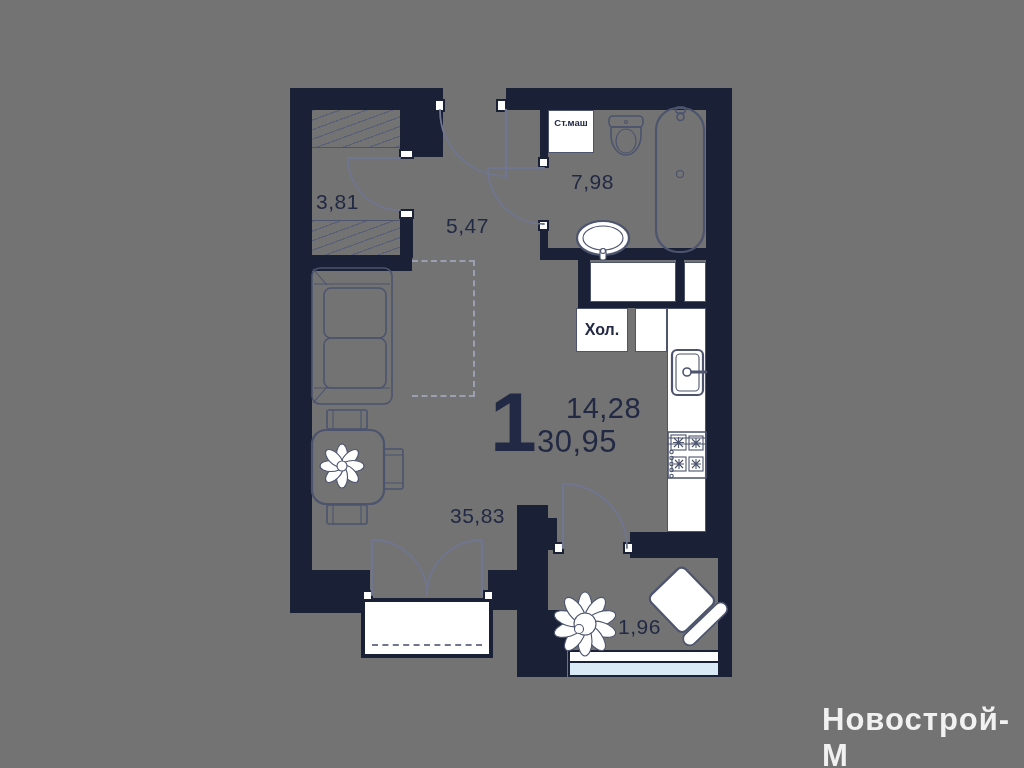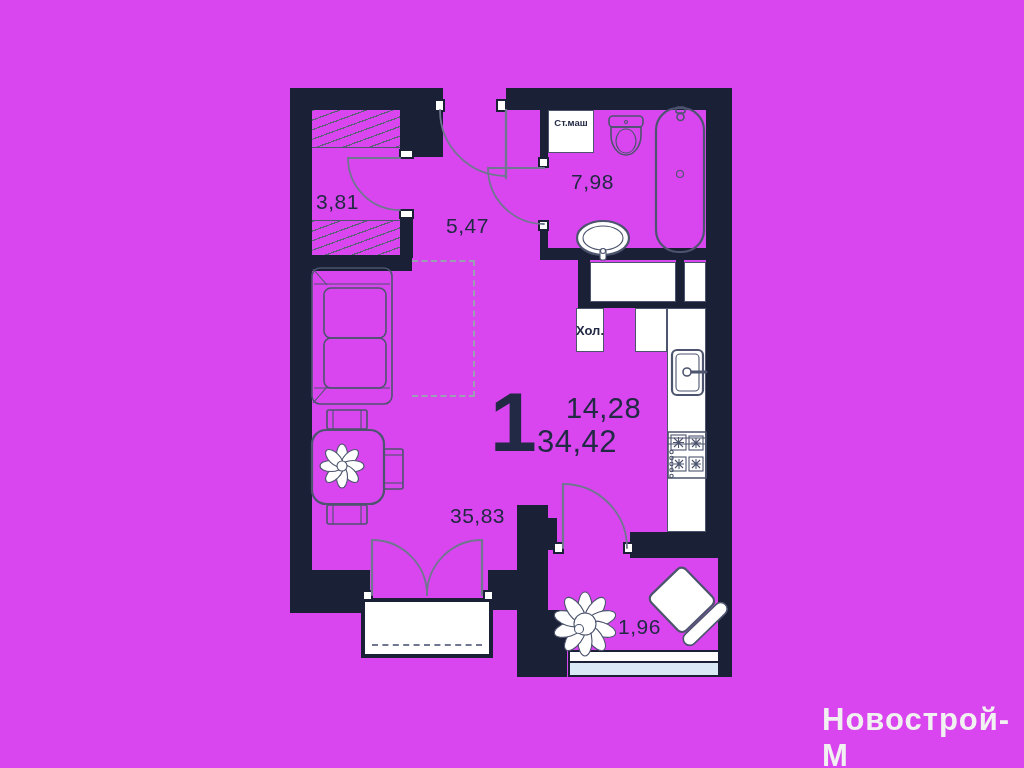--- a/index.html
+++ b/index.html
@@ -1,20 +1,20 @@
 <!DOCTYPE html>
 <html style="--wall: #1a2036; --furniture-line: #4c546e; --door-line: #70768f; --glazing: #d9e9f6; --text: #222944; --watermark: #f1f1f1;"><head>
 <meta charset="utf-8">
 <style>
   :root{
     --wall:#1a2036; --furniture-line:#4c546e; --door-line:#70768f;
     --glazing:#d9e9f6; --text:#222944; --watermark:#f1f1f1; --hatch:#5a6078;
   }
   html,body{margin:0;padding:0;background:#fff;}
-  .canvas{position:relative;width:1024px;height:768px;background:#d946ef;overflow:hidden;
+  .canvas{position:relative;width:1024px;height:768px;background:#737373;overflow:hidden;
           font-family:"Liberation Sans",sans-serif;}
   .wall{position:absolute;background:var(--wall);}
   .box{position:absolute;background:#fff;border:1.5px solid var(--furniture-line);box-sizing:border-box;}
   .hatch{position:absolute;box-sizing:border-box;
          background:repeating-linear-gradient(160deg,var(--hatch) 0 1.2px,transparent 1.2px 9px);}
   .dashed-zone{position:absolute;box-sizing:border-box;
          border-top:2px dashed #9aa0b2;border-right:2px dashed #9aa0b2;border-bottom:2px dashed #9aa0b2;}
   .bay{position:absolute;background:#fff;border:4px solid var(--wall);box-sizing:border-box;}
   .bay-glass{position:absolute;border-top:2px dashed var(--door-line);}
   .glaz-w{position:absolute;background:#fff;border:2px solid var(--wall);box-sizing:border-box;}
@@ -65,21 +65,21 @@
   <div class="hatch" style="left:312px;top:110px;width:88px;height:38px;border-bottom:1.5px solid var(--furniture-line)"></div>
   <div class="hatch" style="left:312px;top:220px;width:88px;height:35px;border-top:1.5px solid var(--furniture-line)"></div>
 
   <div class="box appl" style="left:548px;top:110px;width:46px;height:43px;font-size:9.5px;align-items:flex-start;padding-top:6px">
     <span>Ст.маш</span>
   </div>
 
   <div class="box" style="left:590px;top:262px;width:86px;height:40px"></div>
   <div class="box" style="left:684px;top:262px;width:22px;height:40px"></div>
 
-  <div class="box appl" style="left:576px;top:308px;width:28px;height:44px;font-size:13px">
+  <div class="box appl" style="left:576px;top:308px;width:52px;height:44px;font-size:16px">
     <span>Хол.</span>
   </div>
   <div class="box" style="left:635px;top:308px;width:32px;height:44px"></div>
   <div class="box" style="left:667px;top:308px;width:39px;height:224px"></div>
 
   <div class="dashed-zone" style="left:412px;top:260px;width:63px;height:137px"></div>
 
   <div class="bay" style="left:361px;top:598px;width:132px;height:60px"></div>
   <div class="bay-glass" style="left:372px;top:644px;width:110px"></div>
 
@@ -240,16 +240,16 @@
   </svg>
 
   <div class="area" style="left:316px;top:190px">3,81</div>
   <div class="area" style="left:446px;top:214px">5,47</div>
   <div class="area" style="left:571px;top:170px">7,98</div>
   <div class="area" style="left:450px;top:504px">35,83</div>
   <div class="area" style="left:618px;top:615px">1,96</div>
 
   <div class="fig1">1</div>
   <div class="a1">14,28</div>
-  <div class="a2">34,42</div>
+  <div class="a2">30,95</div>
 
   <div class="wm">Новострой-М</div>
 </div>
 
 </body></html>

